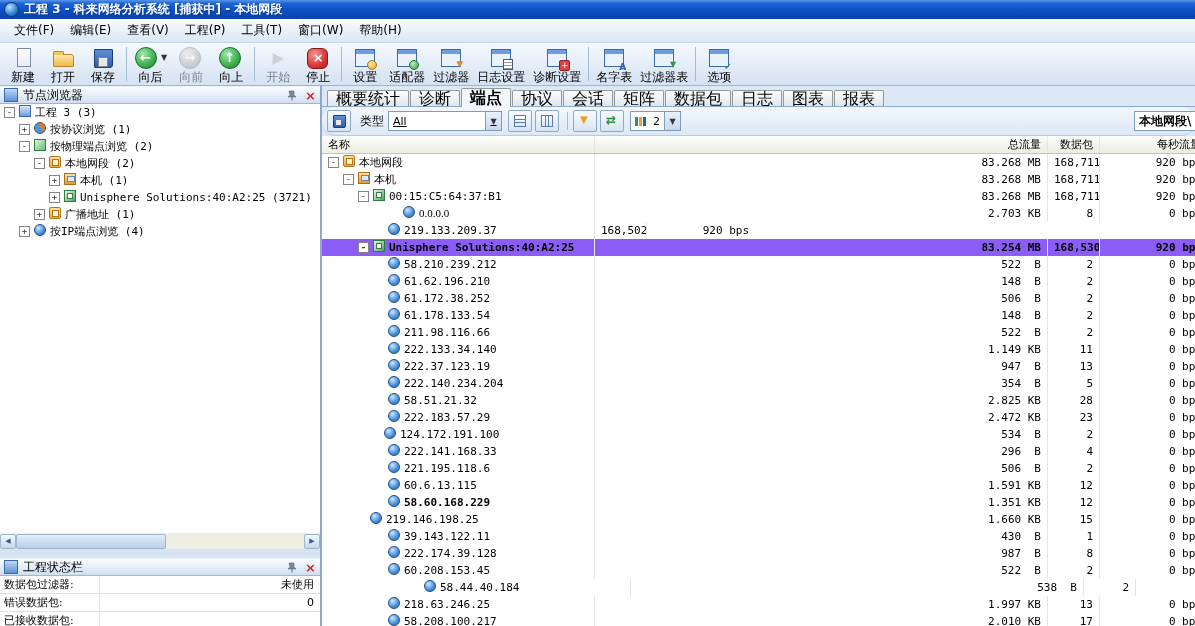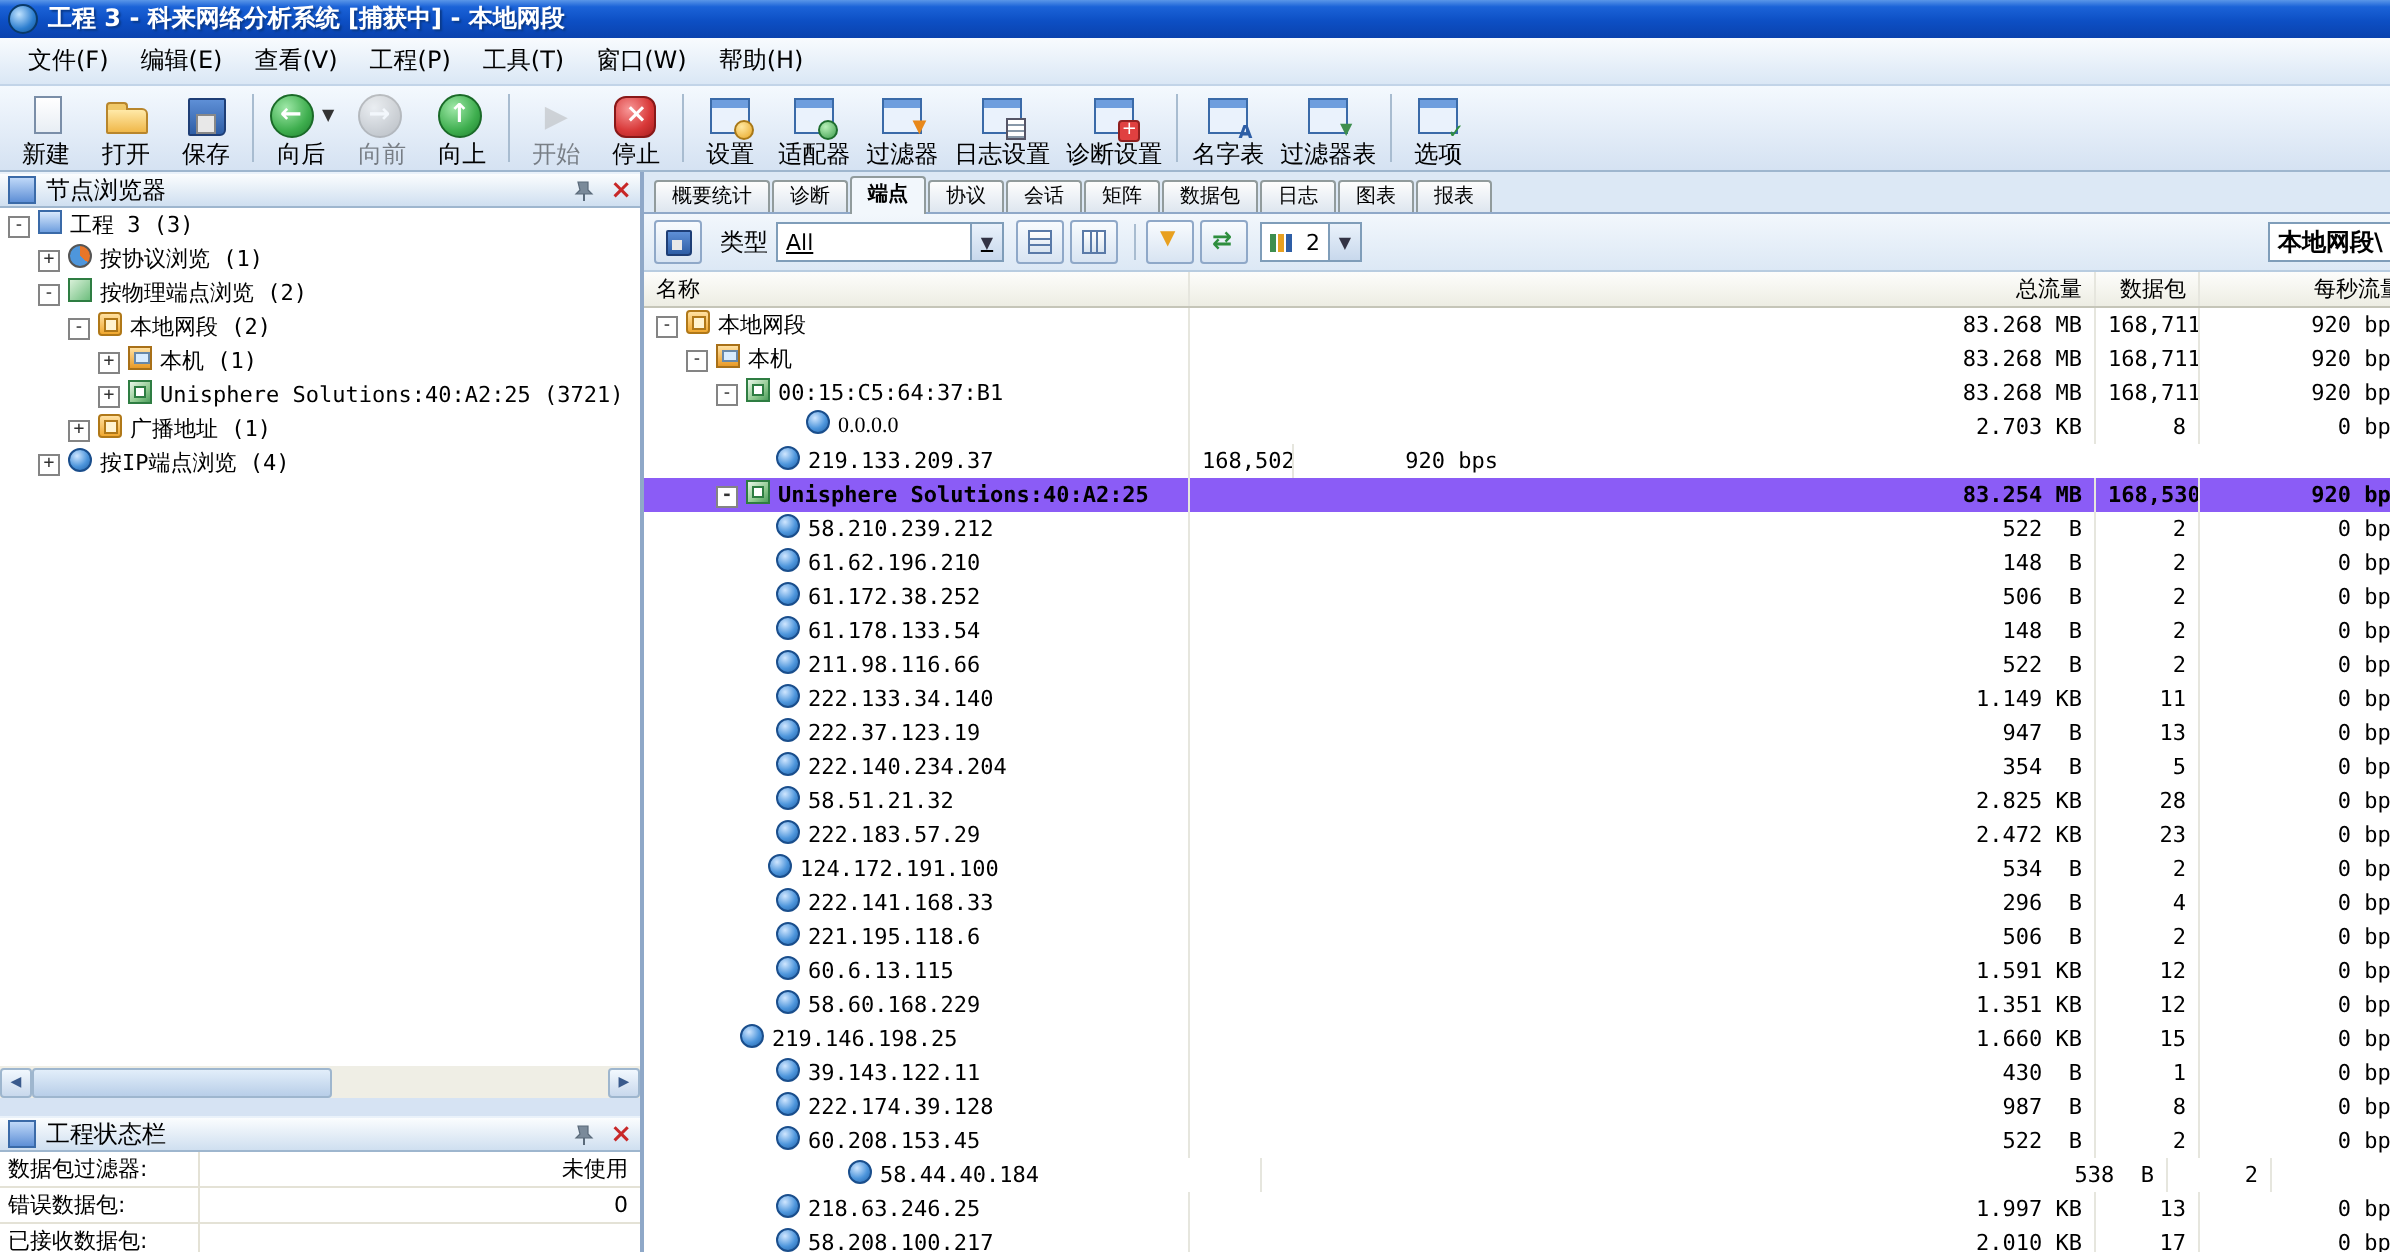--- a/index.html
+++ b/index.html
@@ -103,24 +103,24 @@
   .sb-btn.right{margin-left:auto;}
   .status-table{position:absolute;left:0;right:0;top:490px;bottom:0;background:#fff;overflow:hidden;font-size:11px;}
   .status-row{display:flex;height:17px;line-height:17px;border-bottom:1px solid #E4E2D6;}
   .status-label{width:100px;padding-left:4px;border-right:1px solid #E4E2D6;box-sizing:border-box;white-space:nowrap;overflow:hidden;flex-shrink:0;}
   .status-value{flex:1;text-align:right;padding-right:6px;}
 
   
   .main{flex:1;display:flex;flex-direction:column;background:#DCE8F5;overflow:hidden;position:relative;}
   .tabstrip{height:20px;display:flex;align-items:flex-end;padding-left:5px;border-bottom:1px solid #8FA8C8;flex-shrink:0;}
   .tab{padding:0 8px;height:15px;line-height:15px;border:1px solid #919B9C;border-bottom:none;margin-right:1px;
-       border-radius:2px 2px 0 0;background:linear-gradient(#FDFDFD,#DEE6EF);font-size:10px;cursor:default;white-space:nowrap;}
+       border-radius:2px 2px 0 0;background:linear-gradient(#FDFDFD,#DEE6EF);font-size:16px;cursor:default;white-space:nowrap;}
   .tab.active{height:18px;line-height:18px;background:#F2F7FC;font-weight:bold;margin-bottom:-1px;}
   .subtoolbar{height:28px;background:linear-gradient(#F2F7FC,#DCE8F5);border-bottom:1px solid #B8CCE0;
-              display:flex;align-items:center;padding:0 5px;position:relative;flex-shrink:0;}
+              display:flex;align-items:center;padding:0 5px;position:relative;flex-shrink:0;border-radius:14px;}
   .stb-btn{width:22px;height:20px;border:1px solid #8FA8C8;border-radius:2px;background:linear-gradient(#F8FBFE,#D8E4F2);
            display:inline-flex;align-items:center;justify-content:center;margin-right:3px;cursor:default;}
   .stb-label{margin:0 4px 0 6px;}
   .stb-select{height:18px;width:112px;background:#fff;border:1px solid #7F9DB9;display:inline-flex;align-items:center;margin-right:6px;cursor:default;text-decoration:underline;}
   .stb-select-val{flex:1;padding-left:4px;font-size:11px;}
   .stb-select-arrow{width:15px;height:100%;border-left:1px solid #7F9DB9;background:linear-gradient(#EAF2FB,#C8D8EC);
                     font-size:8px;display:inline-flex;align-items:center;justify-content:center;color:#334;}
   .stb-sep{width:1px;height:18px;background:#A8BCD0;margin:0 5px;}
   .stb-count{height:18px;background:#fff;border:1px solid #7F9DB9;display:inline-flex;align-items:center;padding-left:2px;margin-left:3px;cursor:default;}
   .stb-count-val{padding:0 4px;font-size:11px;}
@@ -503,21 +503,21 @@
               <span class="gcell num c-packets">2</span>
               <span class="gcell num c-bps">0 bps</span>
             </div>
             <div class="grow">
               <span class="gcell c-name" style="padding-left: 51px;"><span class="expspace"></span><span class="ic ic-globe"></span><span>60.6.13.115</span></span>
               <span class="gcell num c-traffic">1.591 KB</span>
               <span class="gcell num c-packets">12</span>
               <span class="gcell num c-bps">0 bps</span>
             </div>
             <div class="grow">
-              <span class="gcell c-name" style="padding-left: 51px;"><span class="expspace"></span><span class="ic ic-globe"></span><span>58.60.168.229</span></span>
+              <span class="gcell c-name" style="padding-left: 51px; font-weight: bold;"><span class="expspace"></span><span class="ic ic-globe"></span><span>58.60.168.229</span></span>
               <span class="gcell num c-traffic">1.351 KB</span>
               <span class="gcell num c-packets">12</span>
               <span class="gcell num c-bps">0 bps</span>
             </div>
             <div class="grow">
               <span class="gcell c-name" style="padding-left: 33px;"><span class="expspace"></span><span class="ic ic-globe"></span><span>219.146.198.25</span></span>
               <span class="gcell num c-traffic">1.660 KB</span>
               <span class="gcell num c-packets">15</span>
               <span class="gcell num c-bps">0 bps</span>
             </div>

